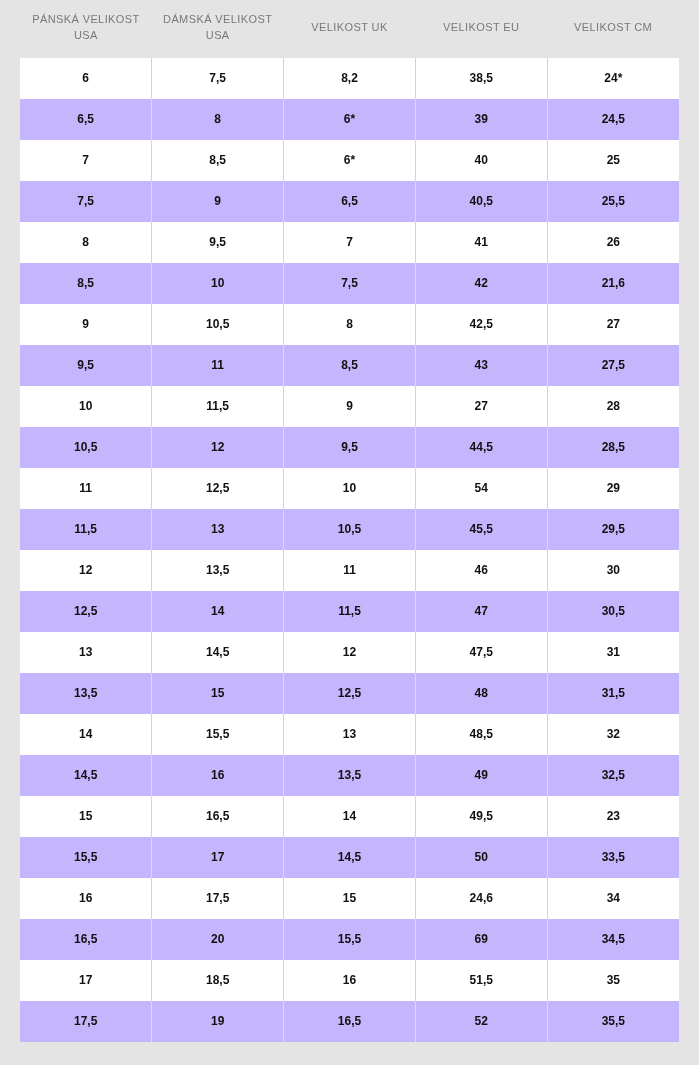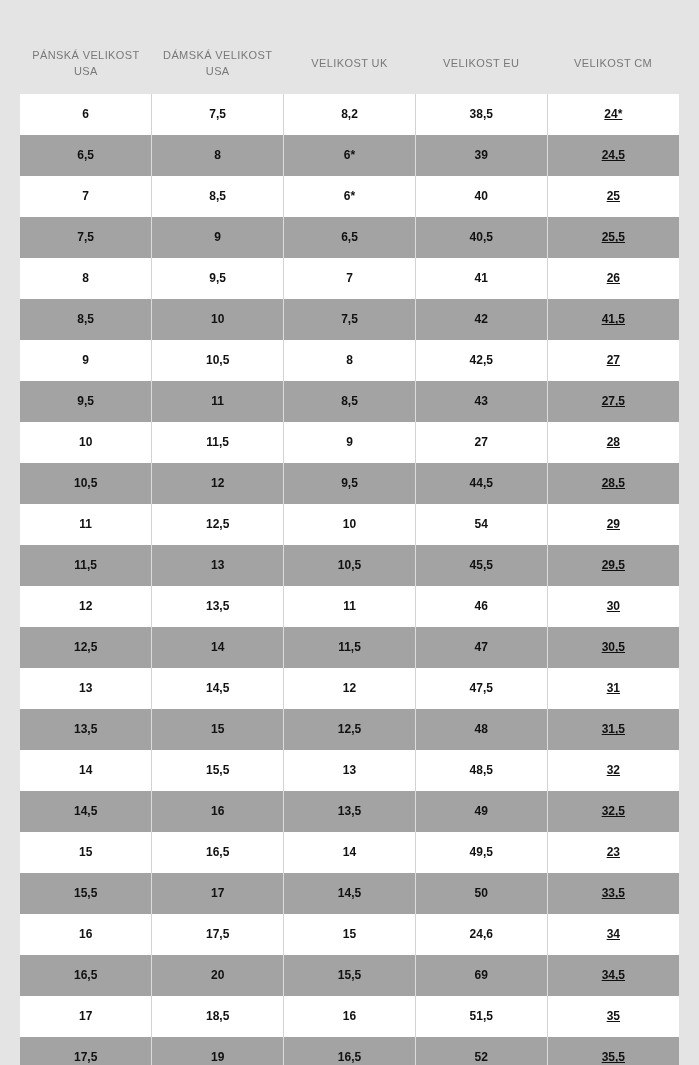--- a/index.html
+++ b/index.html
@@ -12,21 +12,20 @@
     background: #e4e4e4;
     font-family: "Liberation Sans", sans-serif;
     overflow: hidden;
   }
   .page {
     width: 699px;
     height: 831px;
     box-sizing: border-box;
     padding: 0 20px;
     background: #e4e4e4;
-    margin-top: 36px;
   }
   table.size-table {
     width: 659px;
     border-collapse: collapse;
     table-layout: fixed;
   }
   table.size-table thead th {
     background: #e4e4e4;
     color: #787878;
     font-size: 11px;
@@ -49,27 +48,26 @@
     color: #111111;
     border-left: 1px solid #d3d3d3;
     border-right: 1px solid #d3d3d3;
     padding: 0 4px;
   }
   table.size-table tbody td:first-child {
     border-left: none;
   }
   table.size-table tbody td:last-child {
     border-right: none;
-    text-decoration: underline;
   }
   table.size-table tbody tr.row-odd td {
     background: #ffffff;
   }
   table.size-table tbody tr.row-even td {
-    background: #a3a3a3;
+    background: #c4b5fd;
     border-left-color: #dcdcdc;
     border-right-color: #dcdcdc;
   }
 </style>
 </head>
 <body>
 
 <div class="page">
   <table class="size-table">
     <thead>
@@ -115,21 +113,21 @@
           <td>9,5</td>
           <td>7</td>
           <td>41</td>
           <td>26</td>
         </tr>
         <tr class="row-even">
           <td>8,5</td>
           <td>10</td>
           <td>7,5</td>
           <td>42</td>
-          <td>41,5</td>
+          <td>21,6</td>
         </tr>
         <tr class="row-odd">
           <td>9</td>
           <td>10,5</td>
           <td>8</td>
           <td>42,5</td>
           <td>27</td>
         </tr>
         <tr class="row-even">
           <td>9,5</td>

